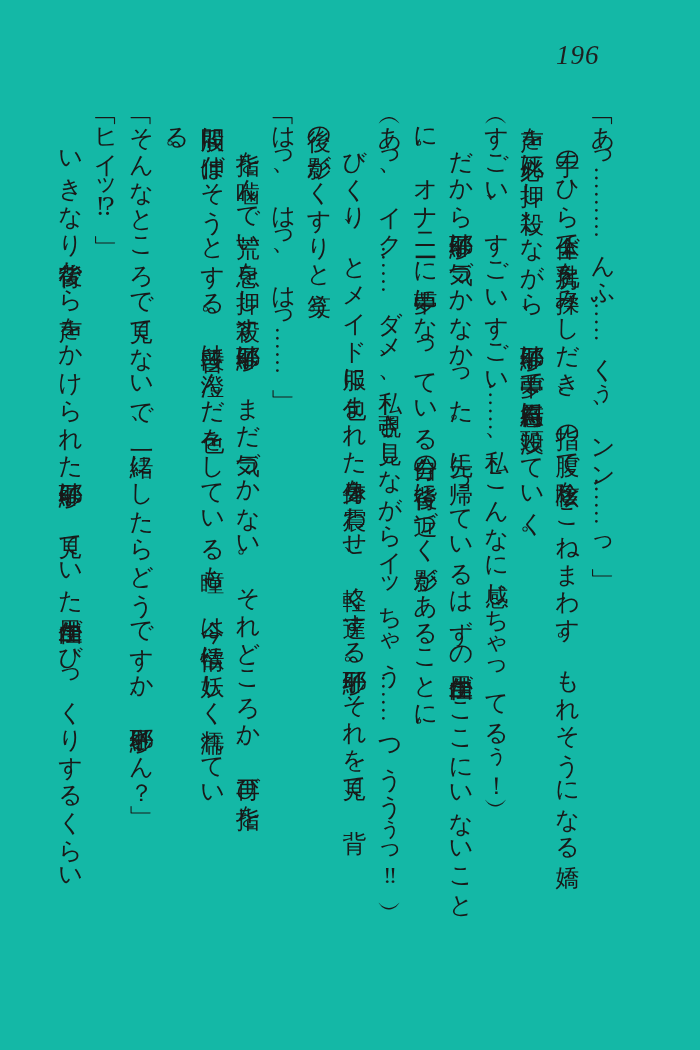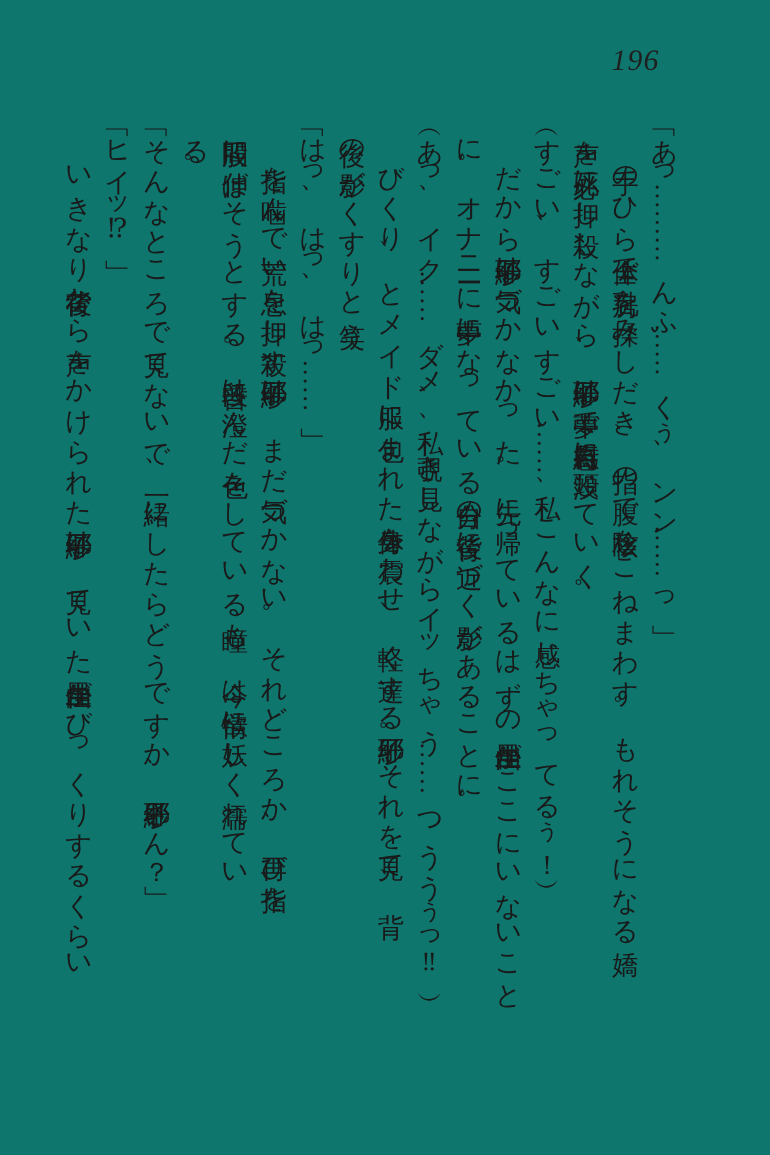--- a/index.html
+++ b/index.html
@@ -10,21 +10,21 @@
     width: 700px;
     height: 1050px;
     background: #fdfdfc;
     overflow: hidden;
     position: relative;
     font-family: "Liberation Serif", "DejaVu Serif", serif;
   }
   .page {
     position: absolute;
     inset: 0;
-    background: #0f766e;
+    background: #14b8a6;
     text-decoration: underline;
   }
   .page-number {
     position: absolute;
     top: 40px;
     left: 556px;
     width: 70px;
     font-size: 27px;
     font-style: italic;
     color: #1f1f1f;

